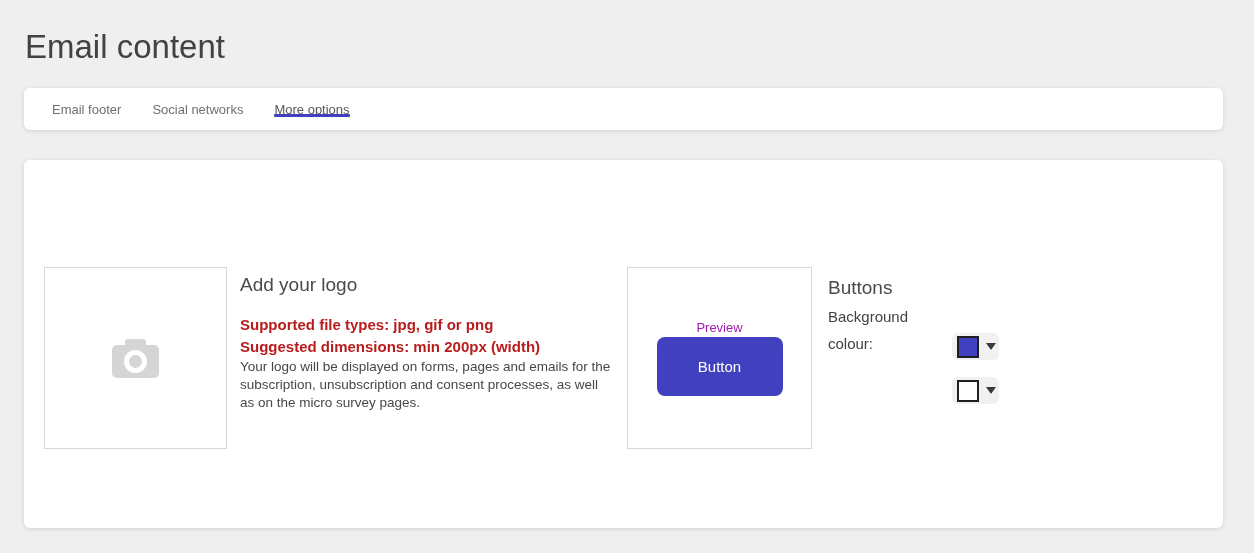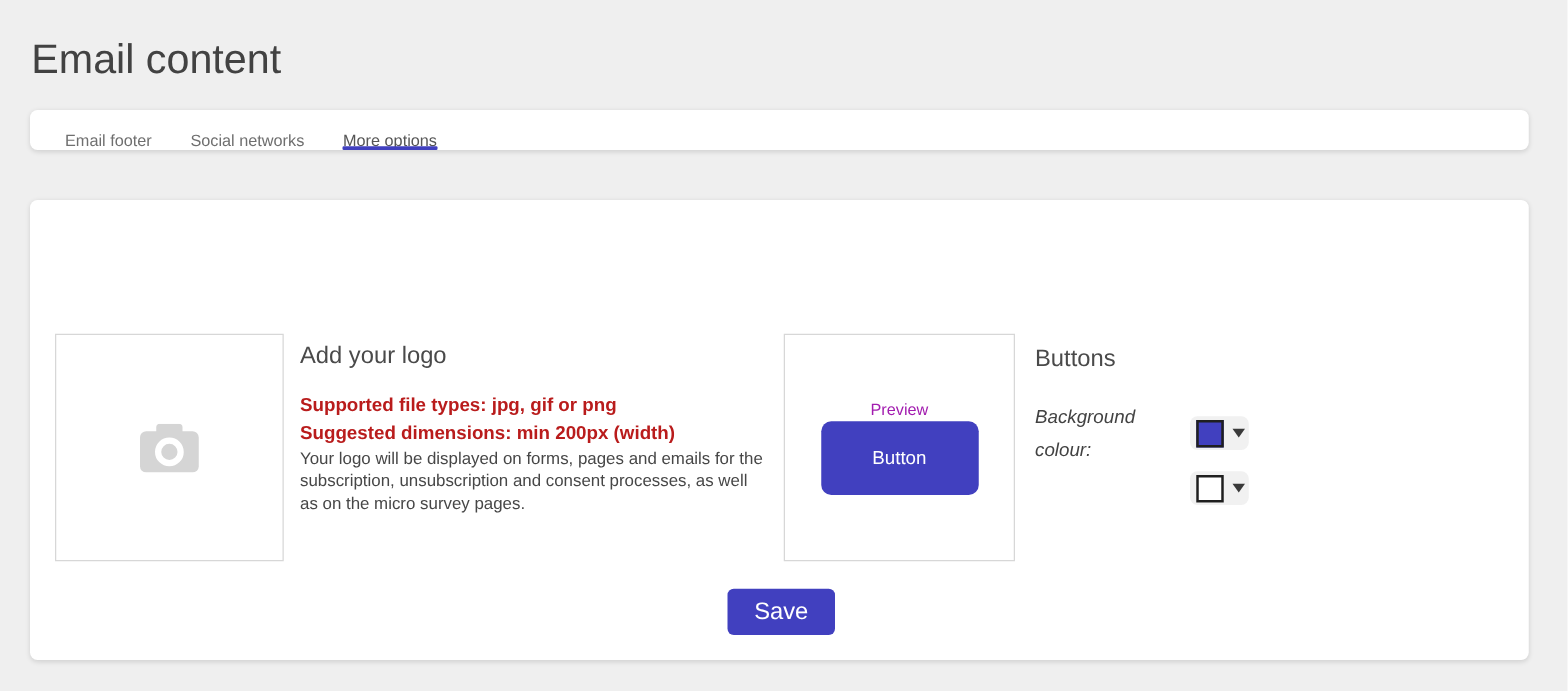--- a/index.html
+++ b/index.html
@@ -22,23 +22,23 @@
   .card {
     position: absolute;
     left: 24px;
     width: 1199px;
     background: #ffffff;
     border-radius: 6px;
     box-shadow: 0 1px 4px rgba(0,0,0,0.13);
   }
   .tabbar {
     top: 88px;
-    height: 32px;
-    display: flex;
-    align-items: flex-end;
+    height: 42px;
+    display: flex;
+    align-items: center;
     padding-left: 28px;
   }
   .tab {
     position: relative;
     display: flex;
     align-items: center;
     margin-right: 31px;
     font-size: 13px;
     color: #6f6f6f;
     cursor: pointer;
@@ -149,21 +149,21 @@
     color: #4a4a4a;
   }
   .colour-label {
     position: absolute;
     left: 0;
     width: 112px;
     font-size: 15px;
     line-height: 27px;
     color: #424242;
   }
-  .bg-colour-label { top: 53px; font-style: italic; }
+  .bg-colour-label { top: 36px; }
   .text-colour-label { top: 110px; }
   .colour-picker {
     position: absolute;
     left: 124px;
     width: 47px; height: 27px;
     background: #f1f1f1;
     border-radius: 6px;
     display: flex;
     align-items: center;
     padding-left: 5px;
@@ -249,14 +249,13 @@
       <span class="swatch" style="background-color: rgb(65, 64, 191);"></span>
       <span class="caret-down-icon"></span>
     </div>
 
     <div class="colour-picker text-colour-picker">
       <span class="swatch" style="background-color: rgb(255, 255, 255);"></span>
       <span class="caret-down-icon"></span>
     </div>
   </div>
 
-  <button class="save-button" style="background-color: rgb(65, 64, 191);">Save</button>
 </section>
 
 </body></html>

